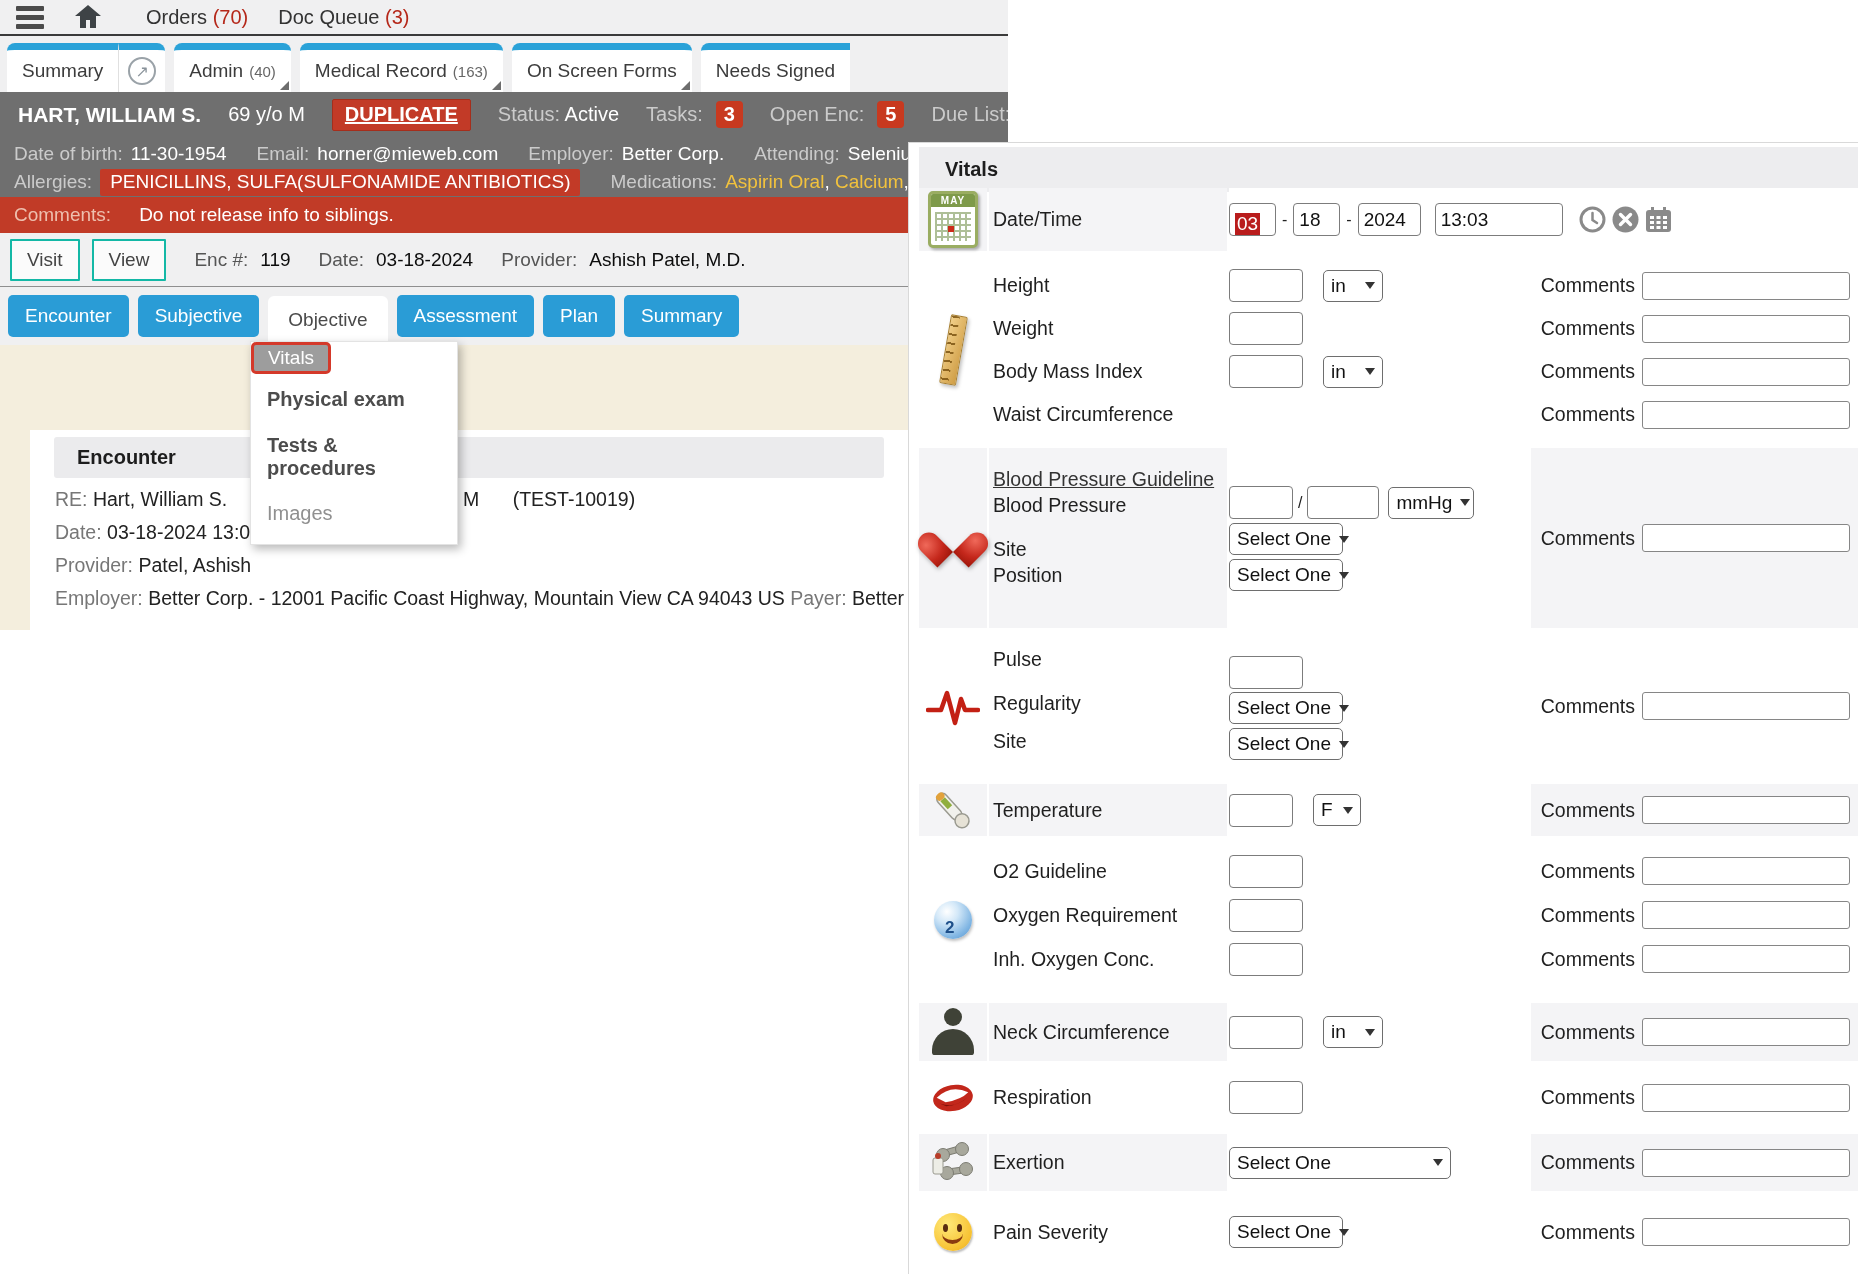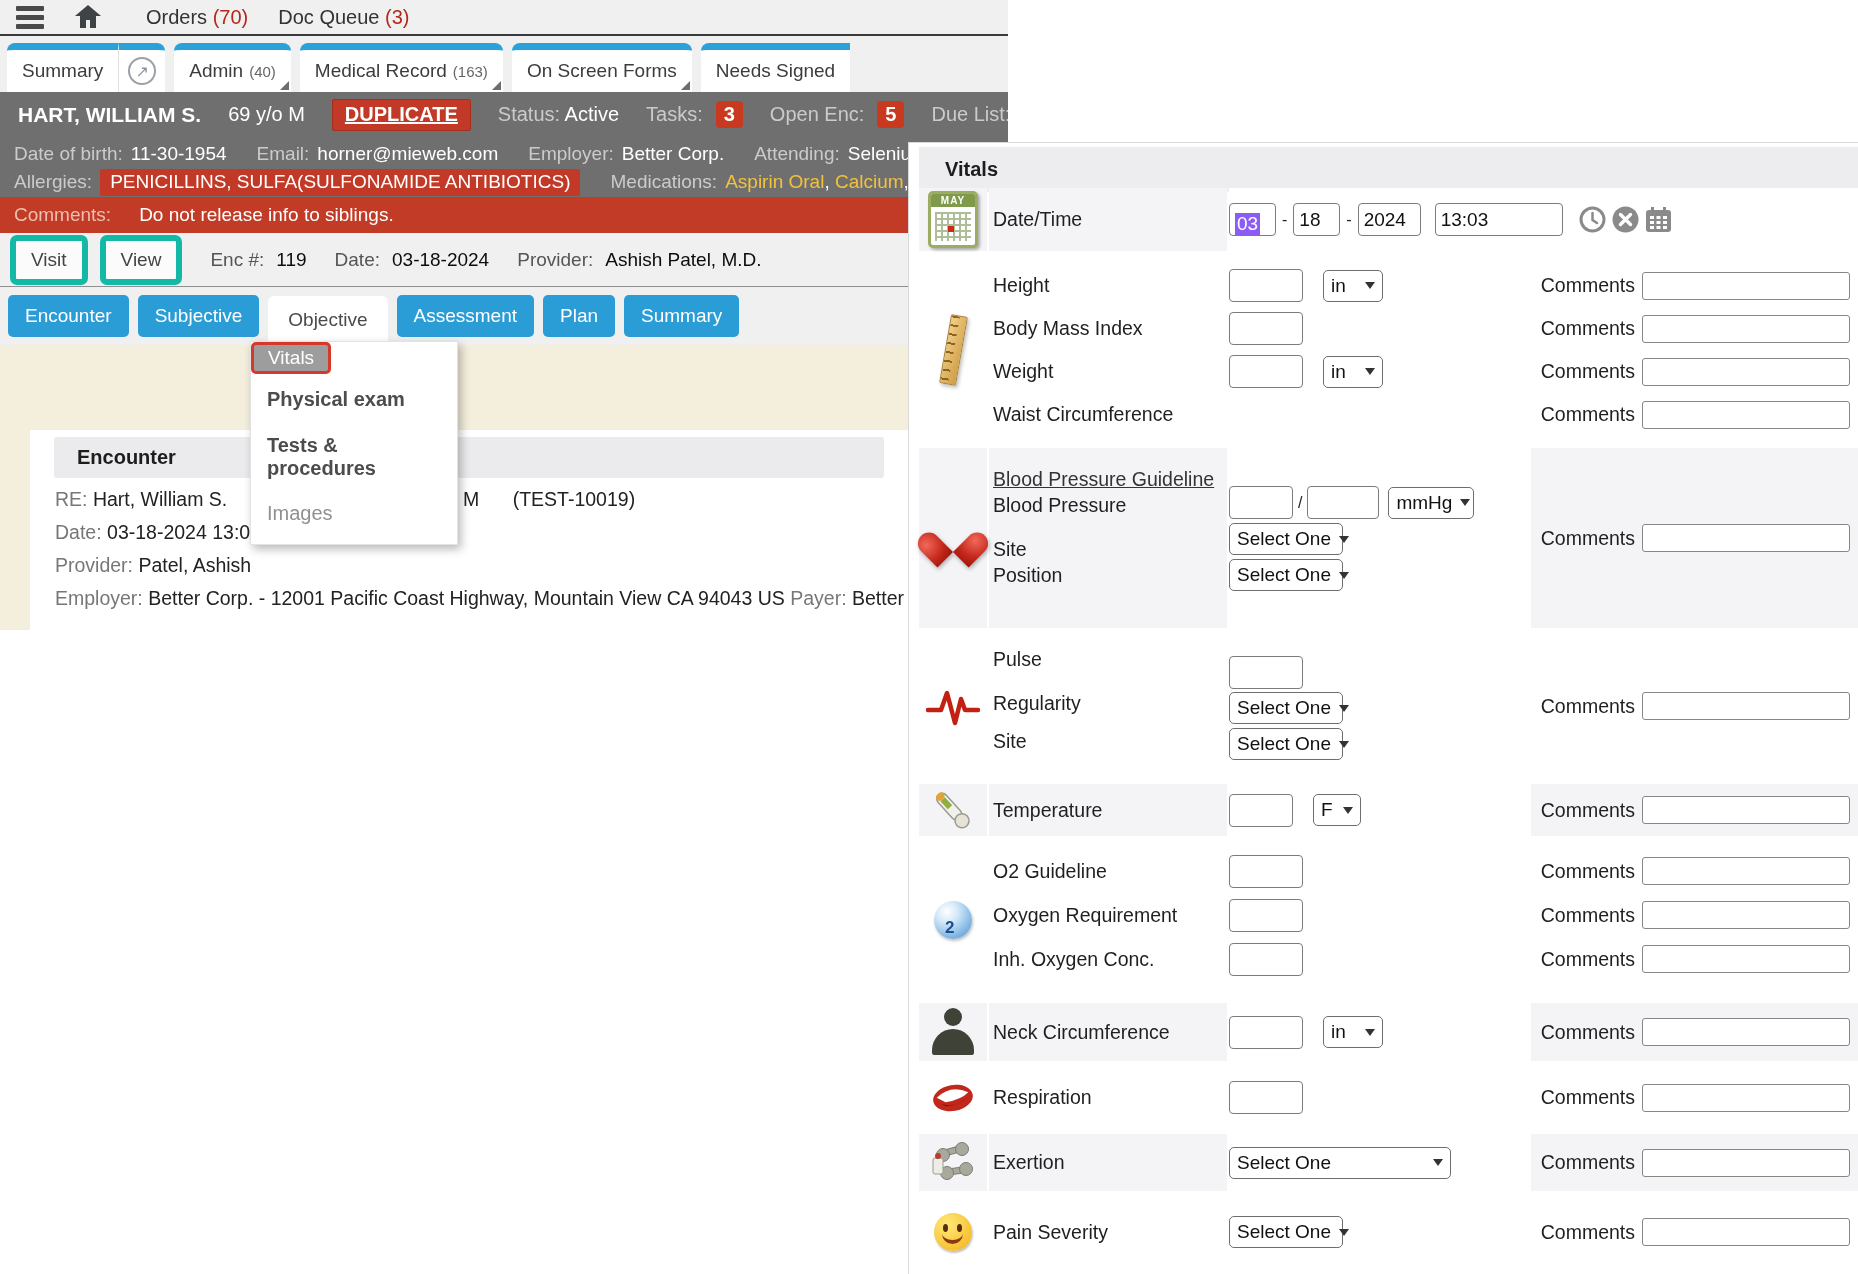--- a/index.html
+++ b/index.html
@@ -32,21 +32,21 @@
 .num-badge { background:#c8391f; border-radius:4px; padding:2px 8px; font-weight:bold; margin-left:-14px; cursor:pointer; }
 .band2 { height:60px; background:#6f6f6f; color:#fff; font-size:19px; padding:3px 0 0 14px; }
 .band2 .line { height:28px; display:flex; align-items:center; gap:8px; white-space:nowrap; }
 .sp { width:14px; }
 .allergy-badge { background:#c23a27; padding:2px 10px 3px; border-radius:2px; cursor:pointer; }
 .med-link { color:#f2c23d; cursor:pointer; }
 .redband { height:36px; background:#c13b27; display:flex; align-items:center; padding-left:14px; gap:28px; font-size:19px; }
 .redband .rlabel { color:#eebfae; }
 .redband .rtext { color:#fff; }
 .visitrow { height:54px; background:#f0f0f1; border-bottom:1px solid #8f8f8f; display:flex; align-items:center; padding-left:10px; gap:12px; font-size:19px; white-space:nowrap; }
-.btn-plain { background:#fbfbfb; border:6px solid #14b8a6; border-radius:7px; padding:8px 15px; font-size:19px; color:#444; cursor:pointer; font-family:inherit; }
+.btn-plain { background:#fbfbfb; border:2px solid #14b8a6; border-radius:1px; padding:8px 15px; font-size:19px; color:#444; cursor:pointer; font-family:inherit; }
 .vlabel { color:#555; margin-left:16px; }
 .vval { color:#0c0c0c; }
 .soaprow { height:58px; background:#f0f0f1; display:flex; align-items:center; padding-left:8px; gap:9px; }
 .soap-btn { background:#2a9cd6; color:#fff; border:none; border-radius:5px; padding:10px 17px; font-size:19px; cursor:pointer; font-family:inherit; }
 .soap-btn.active { background:#fff; color:#4a4a4a; border-radius:6px 6px 0 0; padding:13px 20px 17px; margin-bottom:-12px; position:relative; z-index:6; }
 .content-beige { position:absolute; left:0; top:345px; width:1008px; height:285px; background:#f4eedd; }
 .enc-panel { position:absolute; left:30px; top:430px; width:878px; height:200px; background:#fff; z-index:1; }
 .enc-header { margin:7px 24px 0 24px; height:41px; background:#ebebed; border-radius:3px; display:flex; align-items:center; padding-left:23px; font-size:20px; font-weight:bold; color:#1d1d1d; }
 .enc-line { margin:10px 0 0 25px; font-size:19.5px; white-space:nowrap; }
 .enc-line:first-of-type { margin-top:18px; }
@@ -71,21 +71,21 @@
 .cell-icon { display:flex; align-items:center; justify-content:center; }
 .cell-label { font-size:19.5px; color:#1f1f1f; }
 .cell-label .lrow { height:43px; display:flex; align-items:center; padding-left:4px; white-space:nowrap; }
 .cell-input { }
 .cell-cmt { }
 .center-v { display:flex; align-items:center; }
 
 .ibox { border:1px solid #7c7c7c; border-radius:4px; height:33px; background:#fff; font-size:19px; font-family:inherit; padding:0 6px; color:#111; }
 input.ibox { width:74px; }
 .dbox { border:1px solid #7c7c7c; border-radius:4px; height:33px; background:#fff; font-size:19px; display:inline-flex; align-items:center; padding:0 5px; color:#111; }
-.sel-blue { background:#8b5cf6; color:#fff; padding:0 2px;margin-top:8px; }
+.sel-blue { background:#b91c1c; color:#fff; padding:0 2px;margin-top:8px; }
 .sel { border:1px solid #6e6e6e; border-radius:5px; height:32px; background:#fff; display:inline-flex; align-items:center; justify-content:space-between; padding:0 7px; font-size:19px; color:#111; cursor:pointer; white-space:nowrap; gap:8px; }
 .arr { width:0; height:0; border-left:5px solid transparent; border-right:5px solid transparent; border-top:7px solid #333; }
 .cmt { display:flex; align-items:center; justify-content:flex-end; gap:7px; padding-right:8px; height:43px; }
 .cmt span { font-size:19.5px; color:#1f1f1f; }
 .cmt input { width:208px; height:28px; border:1px solid #868686; border-radius:3px; background:#fff; }
 .irow { display:flex; align-items:center; gap:20px; }
 
 .ic-clock, .ic-xcirc { width:27px; height:27px; cursor:pointer; }
 .ic-cal-sm { width:27px; height:26px; cursor:pointer; }
 .cal-may { width:50px; height:57px; background:#fff; border:3px solid #9aad62; border-radius:5px; box-shadow:2px 2px 3px rgba(0,0,0,.3); overflow:hidden; position:relative; }
@@ -321,22 +321,22 @@
       </div>
     </div>
     <div class="vgap7"></div>
 
     <div class="vblock" style="height:183px">
       <div class="cell-icon">
           <div class="ic-ruler"></div>
         </div>
       <div class="cell-label" style="padding-top:6px">
         <div class="lrow">Height</div>
+        <div class="lrow">Weight</div>
         <div class="lrow">Body Mass Index</div>
-        <div class="lrow">Weight</div>
         <div class="lrow">Waist Circumference</div>
       </div>
       <div class="cell-input" style="padding-top:6px">
         <div class="irow" style="height:43px">
             <input class="ibox" style="">
           <span class="sel" style="width:60px">
               <span>in</span>
               <i class="arr"></i>
             </span>
           </div>

